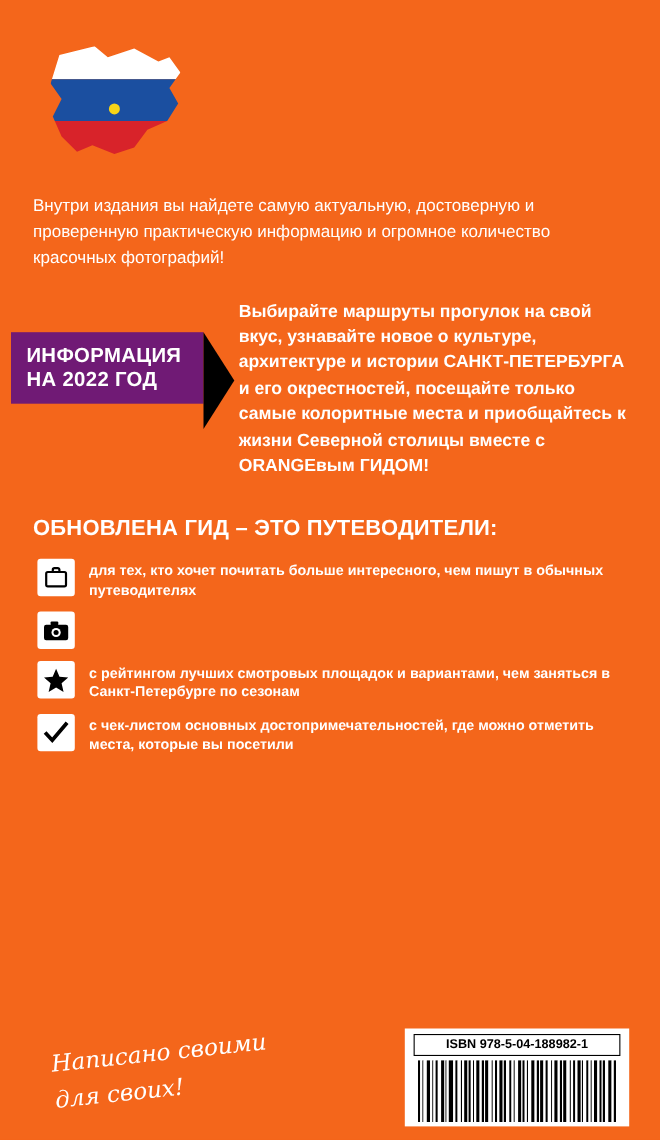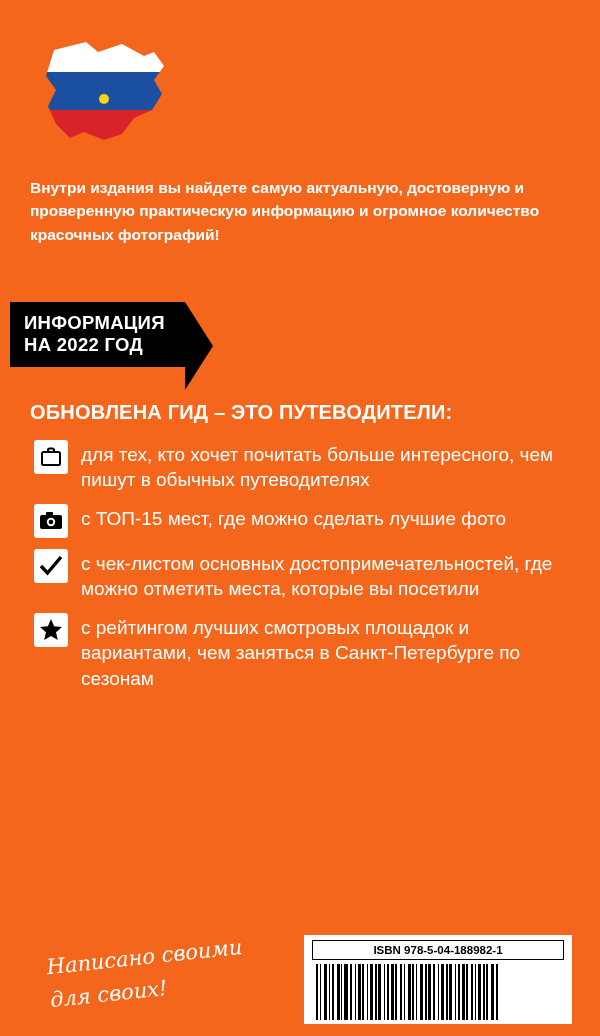--- a/index.html
+++ b/index.html
@@ -38,36 +38,36 @@
     line-height: 1.36;
     font-weight: bold;
     letter-spacing: 0.1px;
   }
 
   
   .para2 {
     padding: 24px 32px 0 30px;
     font-size: 15.5px;
     line-height: 1.5;
-    font-weight: bold;
+    font-weight: normal;
   }
 
   
   .mid-block {
     display: flex;
     align-items: flex-start;
     padding: 26px 26px 0 10px;
   }
   .badge-wrap {
     flex: 0 0 195px;
     position: relative;
     margin-top: 30px;
   }
   .badge {
-    background: #000000;
+    background: #701a75;
     color: #fff;
     padding: 10px 12px 10px 14px;
     font-weight: bold;
     font-size: 18.5px;
     line-height: 1.22;
     letter-spacing: 0.3px;
     position: relative;
     width: 175px;
   }
   .badge .hl { color: #f4661b; }
@@ -114,23 +114,23 @@
     background: #fff;
     border-radius: 3px;
     margin-right: 13px;
     display: flex;
     align-items: center;
     justify-content: center;
     color: #000;
   }
   .icon-box svg { display: block; }
   .list-text {
-    font-size: 19px;
+    font-size: 13px;
     line-height: 1.34;
-    font-weight: normal;
+    font-weight: bold;
     padding-top: 2px;
   }
 
   
   .bottom {
     position: absolute;
     left: 0;
     right: 0;
     bottom: 0;
     padding: 0 20px 0 20px;
@@ -149,21 +149,21 @@
     color: #fff;
     transform: rotate(-6deg);
     transform-origin: left bottom;
     margin-bottom: 18px;
     white-space: pre-line;
     padding-left: 18px;
   }
   .barcode-box {
     background: #fff;
     color: #000;
-    width: 268px;
+    width: 204px;
     padding: 5px 8px 4px 8px;
     margin-bottom: 12px;
   }
   .isbn {
     font-size: 11.5px;
     font-weight: bold;
     text-align: center;
     border: 1px solid #000;
     padding: 3px 0;
     margin-bottom: 4px;
@@ -218,20 +218,21 @@
 
 <div class="para2">Внутри издания вы найдете самую актуальную, достоверную и проверенную практическую информацию и огромное количество красочных фотографий!</div>
 
 <div class="mid-block">
   <div class="badge-wrap">
     <div class="badge">
       <div>ИНФОРМАЦИЯ</div>
       <div>НА 2022 ГОД</div>
     </div>
   </div>
+  <div class="para3">Выбирайте маршруты прогулок на свой вкус, узнавайте новое о культуре, архитектуре и истории САНКТ-ПЕТЕРБУРГА и его окрестностей, посещайте только самые колоритные места и приобщайтесь к жизни Северной столицы вместе с ORANGEвым ГИДОМ!</div>
 </div>
 
 <div class="list-heading">ОБНОВЛЕНА ГИД – ЭТО ПУТЕВОДИТЕЛИ:</div>
 
 <div class="list">
 
   <div class="list-item">
     <div class="icon-box">
       <svg width="22" height="20" viewBox="0 0 22 20">
           <rect x="2" y="5" width="18" height="13" rx="1.5" fill="none" stroke="#000" stroke-width="2"></rect>
@@ -245,39 +246,38 @@
 
   <div class="list-item">
     <div class="icon-box">
       <svg width="24" height="19" viewBox="0 0 24 19">
           <rect x="1" y="4" width="22" height="14" rx="2" fill="#000"></rect>
           <rect x="7" y="1" width="7" height="3.5" rx="1" fill="#000"></rect>
           <circle cx="12" cy="11" r="4.2" fill="#fff"></circle>
           <circle cx="12" cy="11" r="2.3" fill="#000"></circle>
         </svg>
     </div>
-    <div class="list-text">с ТОП-15 мест, где можно сделать лучшие фото</div>
+  </div>
+
+  <div class="list-item">
+    <div class="icon-box">
+      <svg width="24" height="23" viewBox="0 0 24 23">
+          <polygon points="12,1 15.1,8.3 23,9 17,14.2 18.8,22 12,17.9 5.2,22 7,14.2 1,9 8.9,8.3" fill="#000"></polygon>
+        </svg>
+    </div>
+    <div class="list-text">с рейтингом лучших смотровых площадок и вариантами, чем заняться в Санкт-Петербурге по сезонам</div>
   </div>
 
   <div class="list-item">
     <div class="icon-box">
       <svg width="24" height="22" viewBox="0 0 24 22">
           <path d="M2 11 L8.5 18 L22 2" fill="none" stroke="#000" stroke-width="3.4" stroke-linecap="butt" stroke-linejoin="miter"></path>
         </svg>
     </div>
     <div class="list-text">с чек-листом основных достопримечательностей, где можно отметить места, которые вы посетили</div>
-  </div>
-
-  <div class="list-item">
-    <div class="icon-box">
-      <svg width="24" height="23" viewBox="0 0 24 23">
-          <polygon points="12,1 15.1,8.3 23,9 17,14.2 18.8,22 12,17.9 5.2,22 7,14.2 1,9 8.9,8.3" fill="#000"></polygon>
-        </svg>
-    </div>
-    <div class="list-text">с рейтингом лучших смотровых площадок и вариантами, чем заняться в Санкт-Петербурге по сезонам</div>
   </div>
 
 </div>
 
 <div class="bottom">
   <div class="bottom-row">
     <div class="handwriting">Написано своими
 для своих!</div>
     <div class="barcode-box">
       <div class="isbn">ISBN 978-5-04-188982-1</div>

